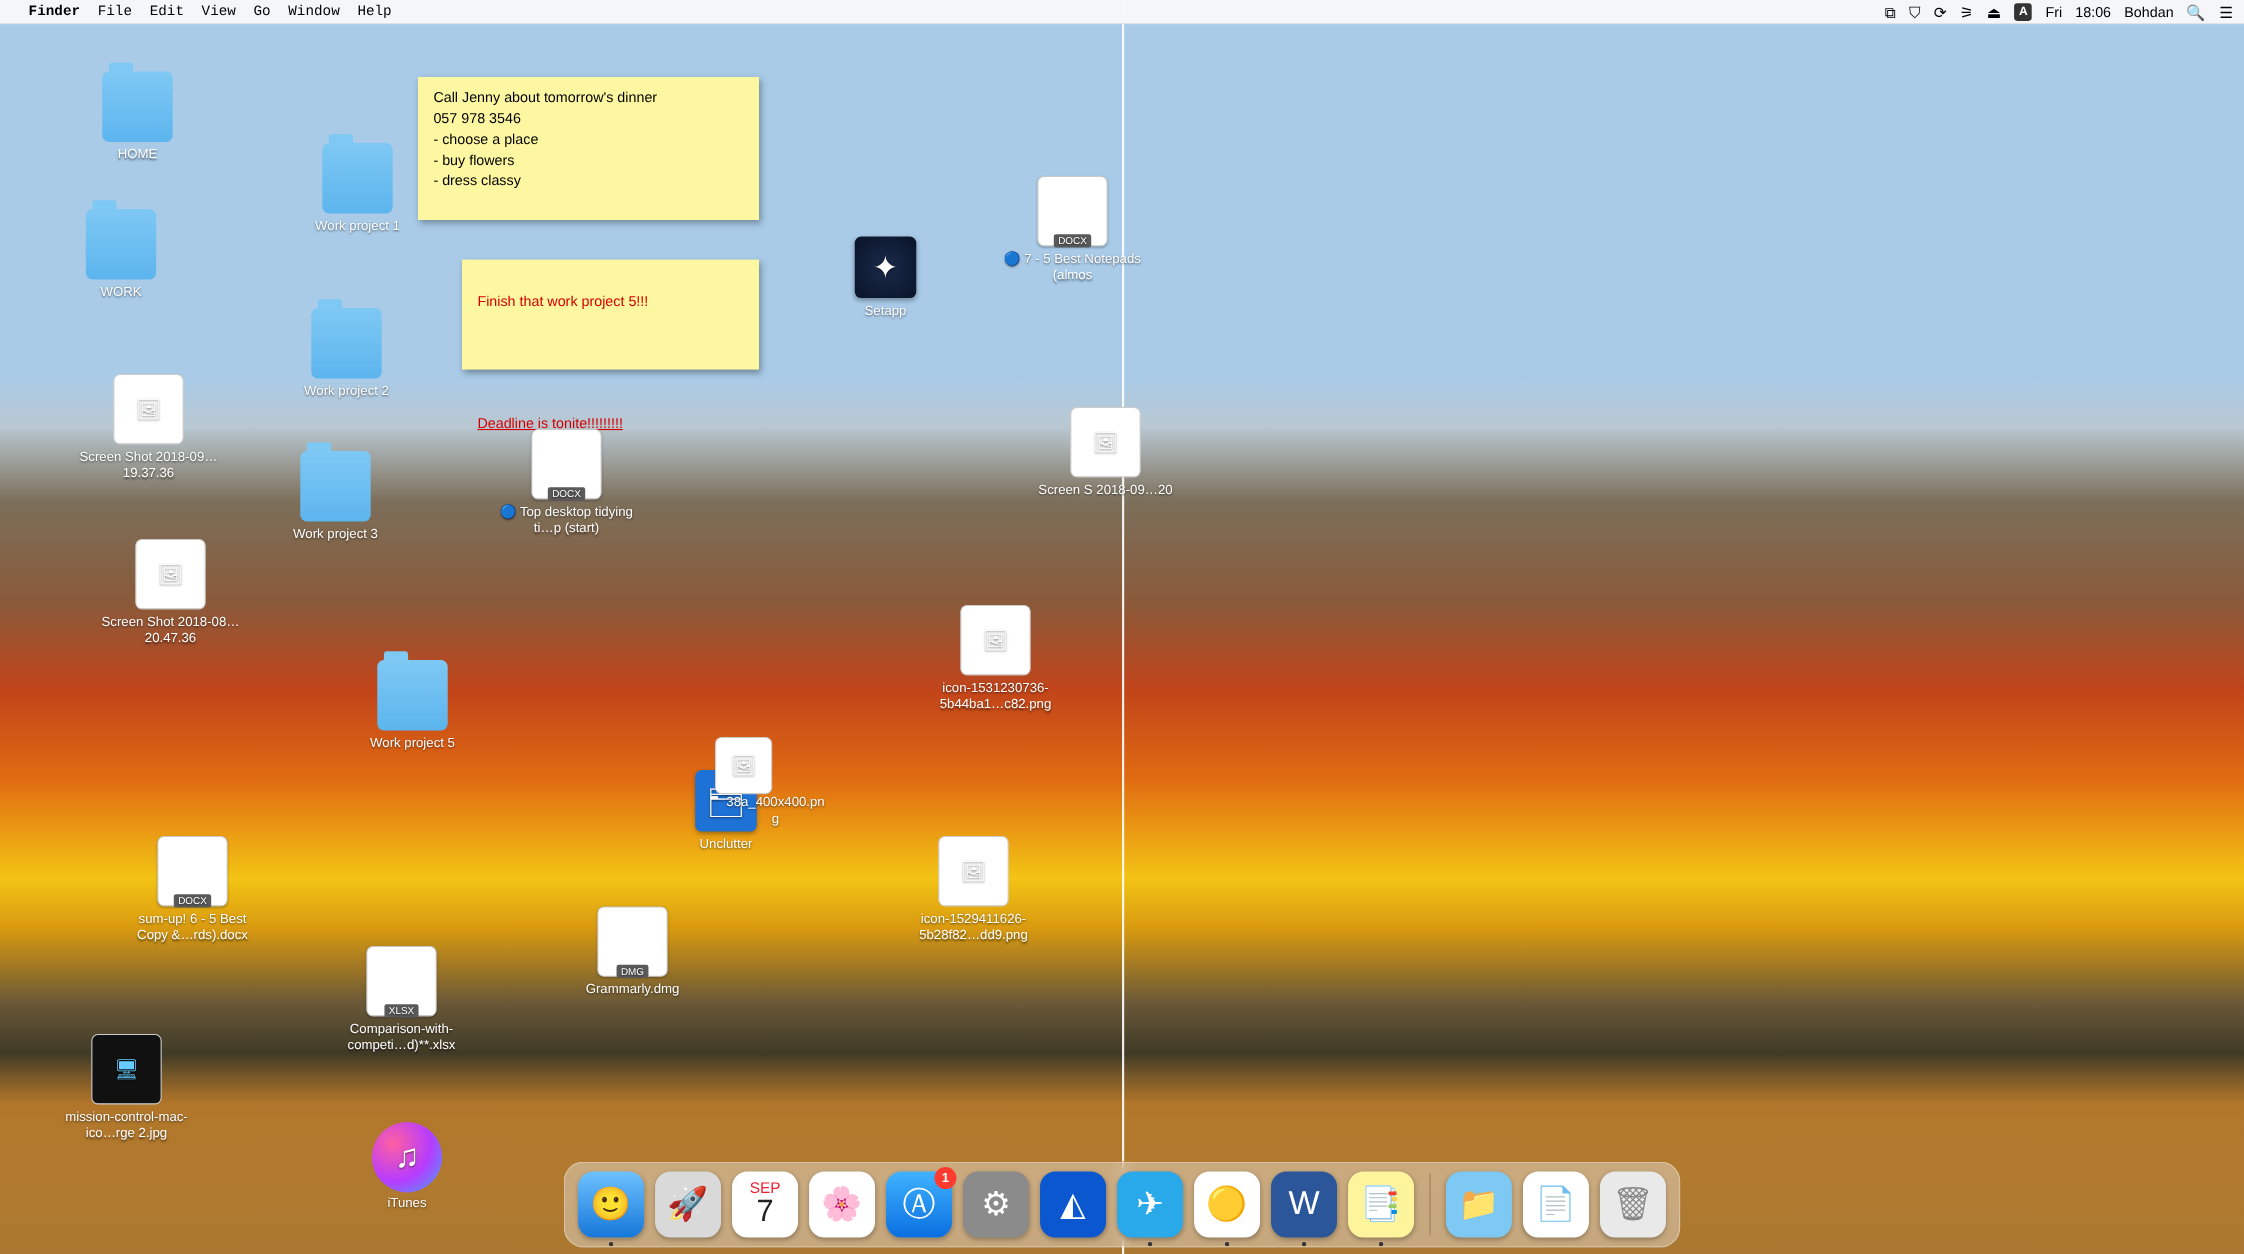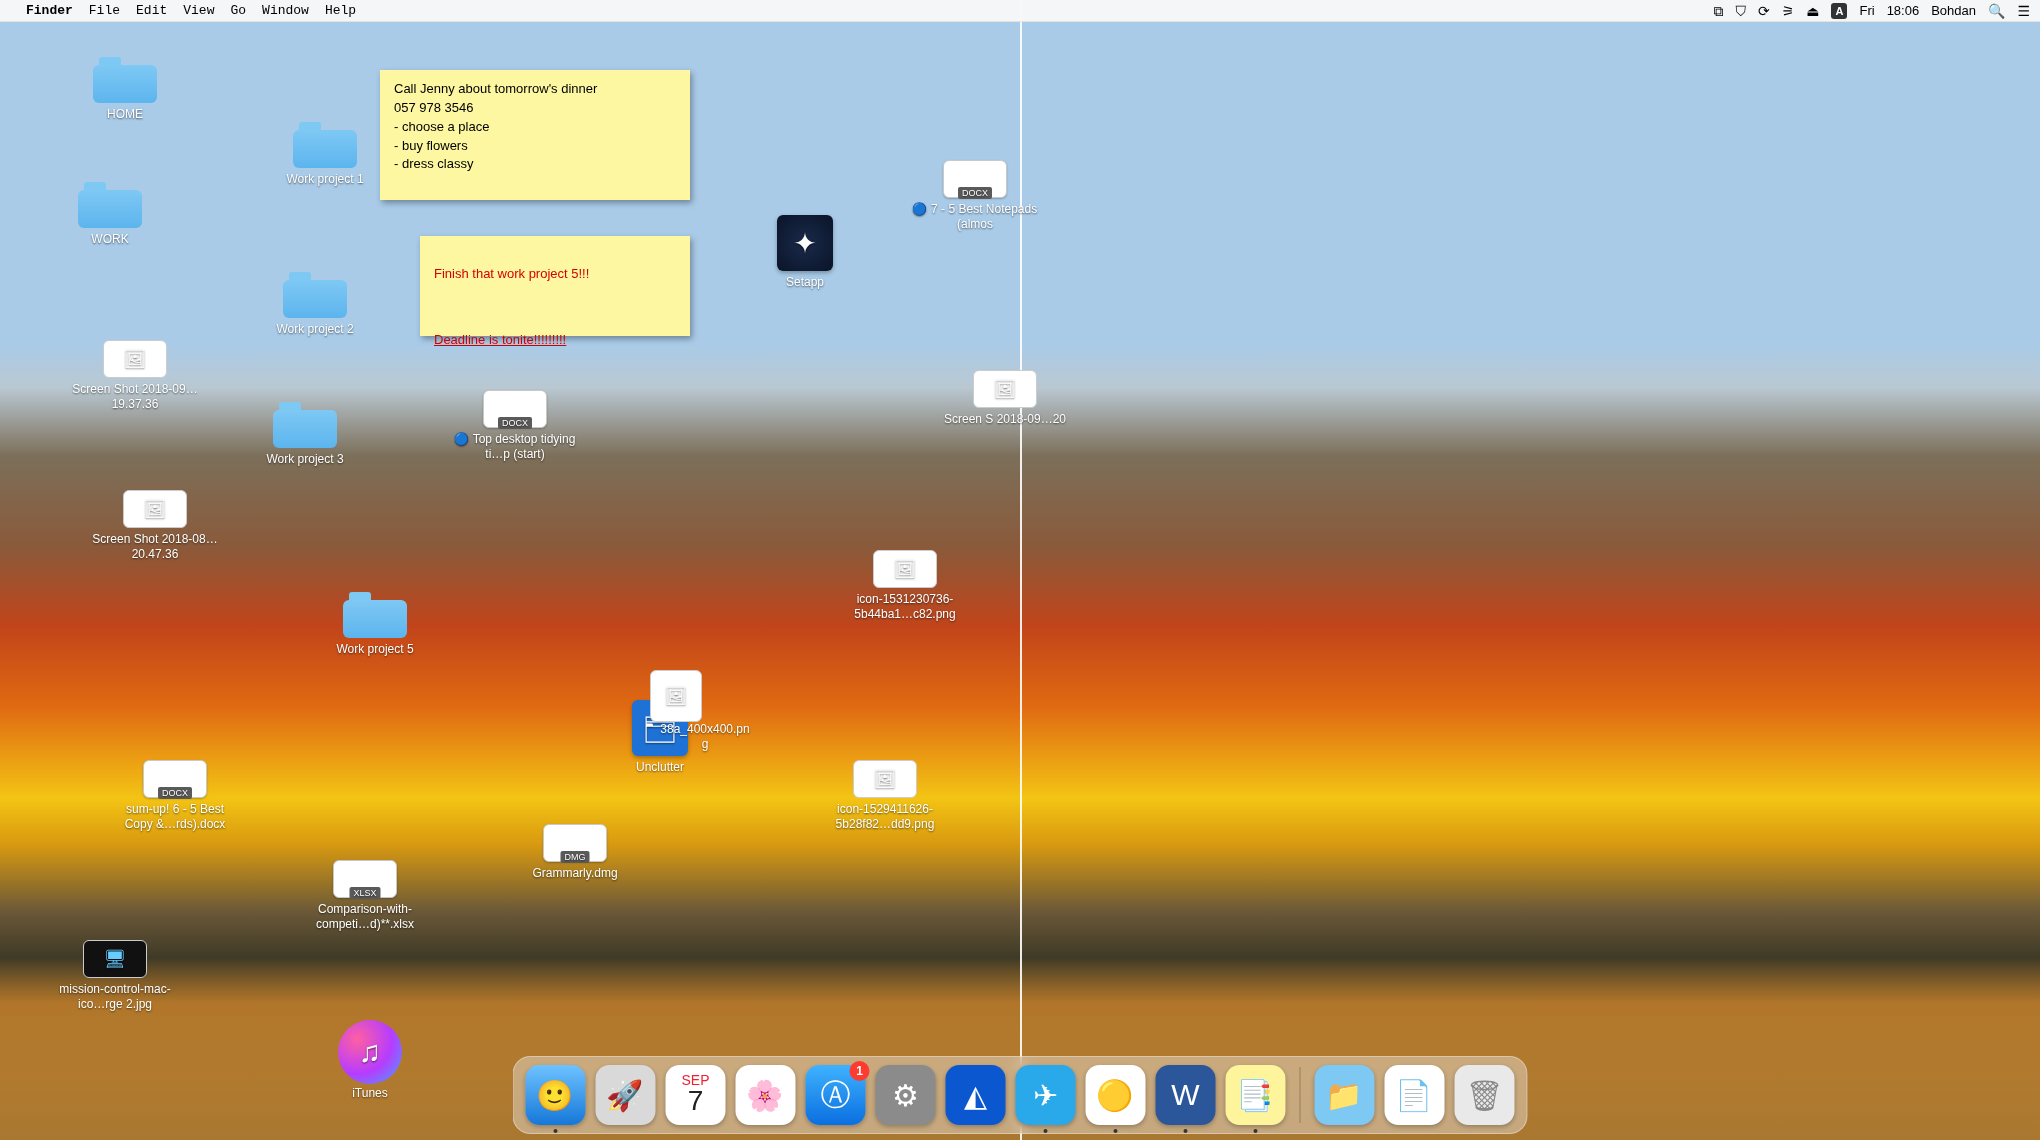--- a/index.html
+++ b/index.html
@@ -41,21 +41,21 @@
     display:inline-flex; align-items:center; justify-content:center; font-size:11px; font-weight:600;
   }
 
   
   .desktop-icon {
     position:absolute; width:130px; text-align:center;
     font-size:12px; color:#fff; text-shadow:0 1px 2px rgba(0,0,0,.6);
     cursor:default;
   }
   .desktop-icon .thumb {
-    width:64px; height:38px; margin:0 auto 4px; border-radius:6px; position:relative;
+    width:64px; height:64px; margin:0 auto 4px; border-radius:6px; position:relative;
   }
   .folder-thumb {
     background: linear-gradient(#7ec8f4,#5cb5ee);
   }
   .folder-thumb::before{
     content:""; position:absolute; top:-8px; left:6px; width:22px; height:10px;
     background:#7ec8f4; border-radius:3px 3px 0 0;
   }
   .file-thumb {
     width:52px; height:64px; background:#fff; border:1px solid #c8c8c8; border-radius:4px;
@@ -69,21 +69,21 @@
   .app-thumb { border-radius:12px; display:flex; align-items:center; justify-content:center; font-size:28px; box-shadow:0 2px 4px rgba(0,0,0,.3); }
   .label { display:block; line-height:1.25; word-break:break-word; padding:0 2px; }
 
   
   .sticky {
     position:absolute; background:#fdf7a2; box-shadow:2px 3px 6px rgba(0,0,0,.35);
     padding:10px 14px; font-size:13px; color:#000; line-height:1.45;
     white-space:pre-line;
   }
   .sticky.red { color:#d40000; font-weight:500; }
-  .sticky.red .under { text-decoration:underline; }
+  .sticky.red .under { text-decoration:underline;margin-top:45px; }
 
   
   .dock {
     position:absolute; bottom:6px; left:50%; transform:translateX(-50%);
     height:78px; padding:6px 12px;
     background: rgba(235,235,235,.42);
     border-radius:18px; border:1px solid rgba(255,255,255,.35);
     display:flex; align-items:center; gap:10px;
     backdrop-filter: blur(6px);
     z-index:50;

